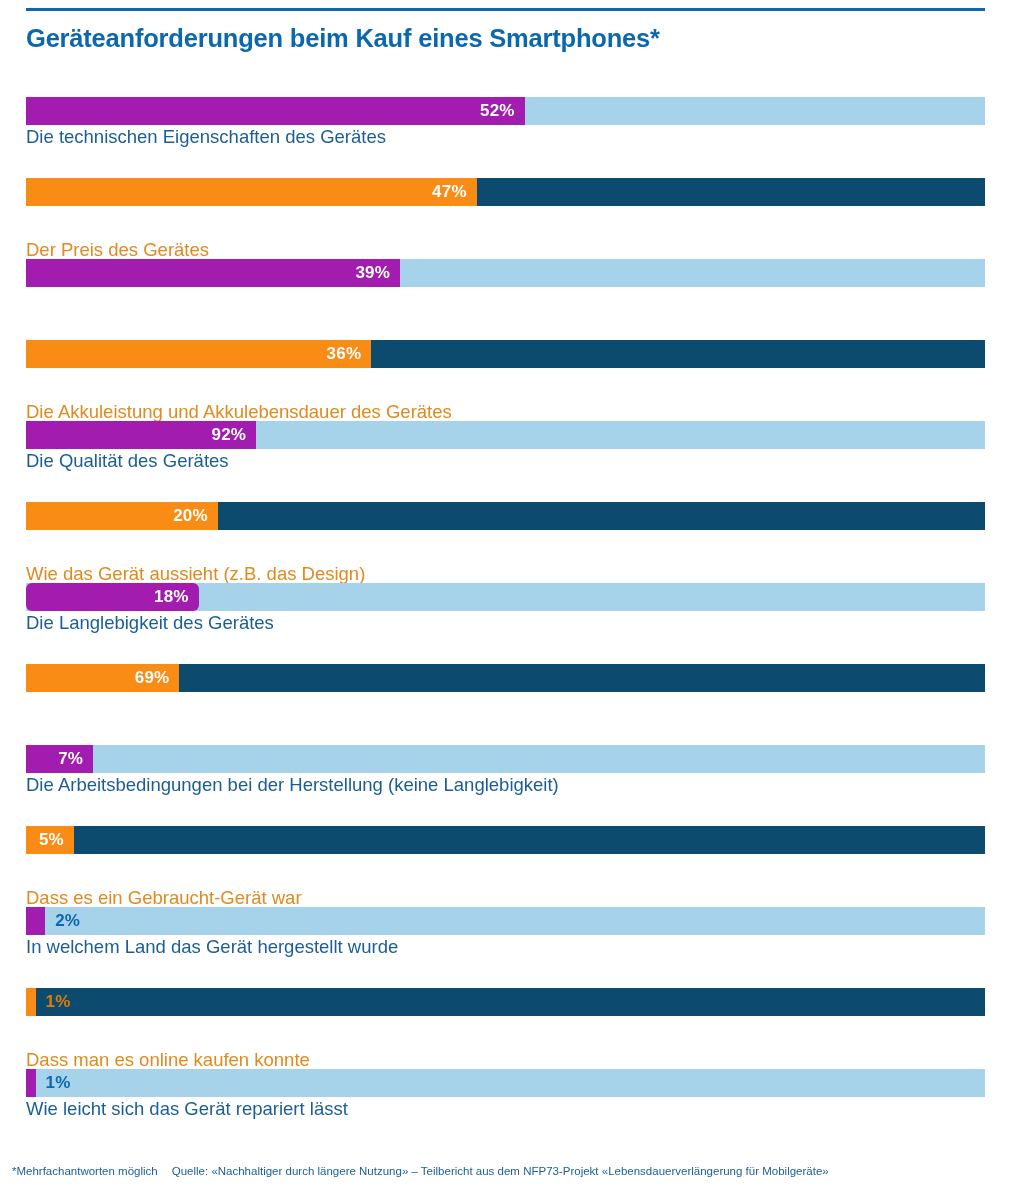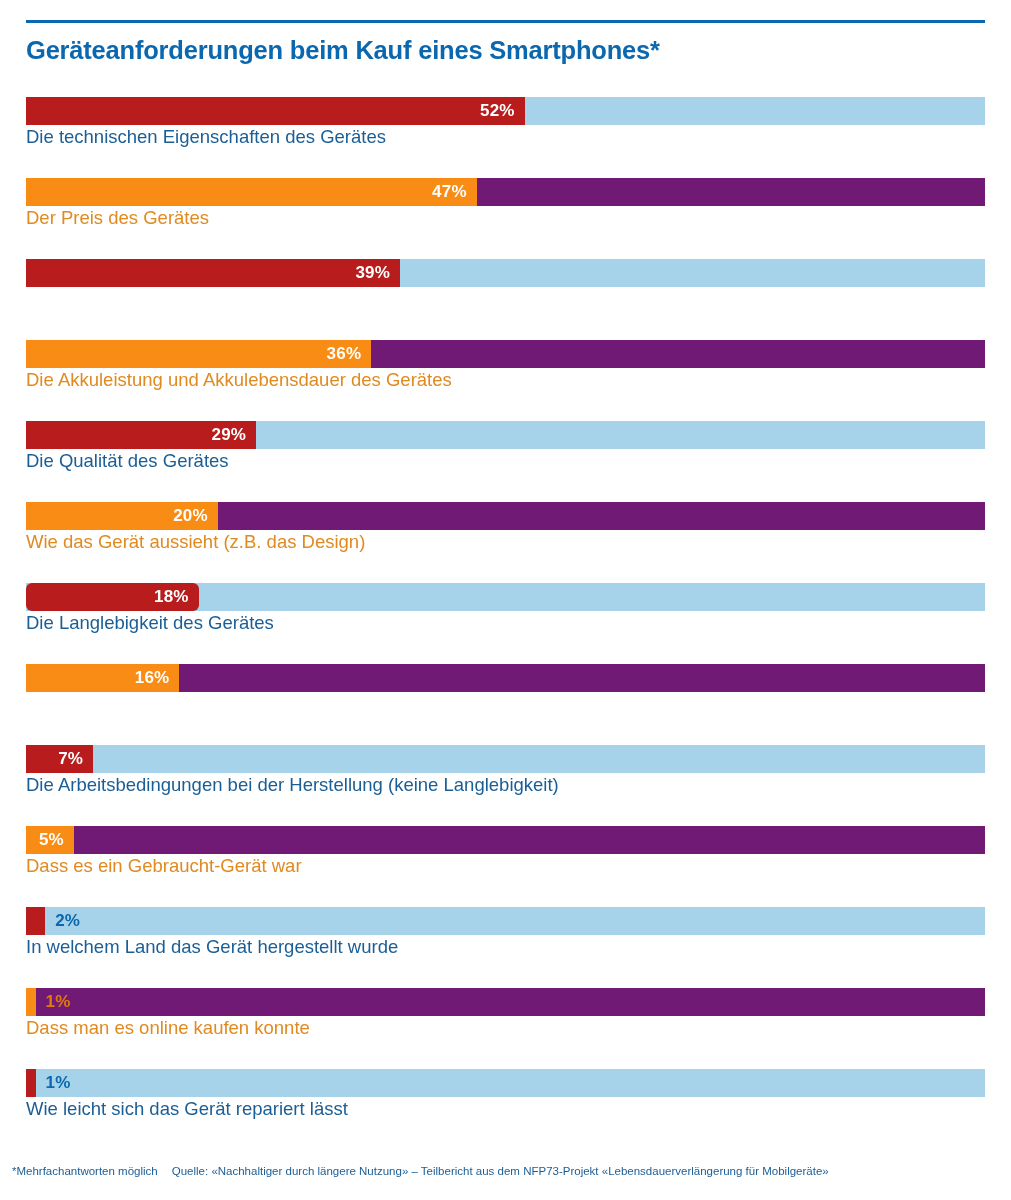--- a/index.html
+++ b/index.html
@@ -21,21 +21,21 @@
     position: relative;
     width: 1011px;
     height: 1200px;
     box-sizing: border-box;
   }
 
   
   .header {
     position: absolute;
     left: 26px;
-    top: 20px;
+    top: 8px;
     width: 959px;
   }
   .rule {
     width: 959px;
     height: 3px;
     background: #0B68AE;
     font-size: 0;
     line-height: 0;
   }
   .title {
@@ -62,33 +62,33 @@
     width: 959px;
     height: 81px;
   }
   .track {
     position: relative;
     width: 959px;
     height: 28px;
     overflow: hidden;
   }
   .row.blue  .track { background: #A6D3EA; }
-  .row.orange .track { background: #701a75; text-decoration: underline; }
+  .row.orange .track { background: #0c4a6e; text-decoration: underline; }
 
   .fill {
     position: absolute;
     left: 0;
     top: 0;
     height: 28px;
     box-sizing: border-box;
     display: flex;
     align-items: center;
     justify-content: flex-end;
   }
-  .row.blue  .fill { background: #b91c1c; text-align: center; }
+  .row.blue  .fill { background: #a21caf; text-align: center; }
   .row.orange .fill { background: #F98C14; }
 
   .value {
     font-size: 17px;
     font-weight: bold;
     line-height: 28px;
     white-space: nowrap;
     letter-spacing: 0.2px;
   }
   
@@ -104,21 +104,21 @@
   }
   .row.blue  .value.outside { color: #0B68AE; }
   .row.orange .value.outside { color: #E07B0A; }
 
   .caption {
     font-size: 18.5px;
     line-height: 24px;
     white-space: nowrap;
   }
   .row.blue  .caption { color: #1B5E96; }
-  .row.orange .caption { color: #E08A20; }
+  .row.orange .caption { color: #E08A20; margin-top: 32px; }
 
   
   .footer {
     position: absolute;
     left: 12px;
     top: 1163px;
     width: 959px;
     font-size: 11.5px;
     line-height: 16px;
     color: #1B5E96;
@@ -165,21 +165,21 @@
         <div class="track">
           <div class="fill" style="width: 36%;">
             <span class="value">36%</span>
           </div>
         </div>
         <div class="caption">Die Akkuleistung und Akkulebensdauer des Gerätes</div>
       </div>
       <div class="row blue">
         <div class="track">
           <div class="fill" style="width: 24%;">
-            <span class="value">29%</span>
+            <span class="value">92%</span>
           </div>
         </div>
         <div class="caption">Die Qualität des Gerätes</div>
       </div>
       <div class="row orange">
         <div class="track">
           <div class="fill" style="width: 20%;">
             <span class="value">20%</span>
           </div>
         </div>
@@ -189,21 +189,21 @@
         <div class="track">
           <div class="fill" style="width: 18%; border-radius: 6px;">
             <span class="value">18%</span>
           </div>
         </div>
         <div class="caption">Die Langlebigkeit des Gerätes</div>
       </div>
       <div class="row orange">
         <div class="track">
           <div class="fill" style="width: 16%;">
-            <span class="value">16%</span>
+            <span class="value">69%</span>
           </div>
         </div>
       </div>
       <div class="row blue">
         <div class="track">
           <div class="fill" style="width: 7%;">
             <span class="value">7%</span>
           </div>
         </div>
         <div class="caption">Die Arbeitsbedingungen bei der Herstellung (keine Langlebigkeit)</div>

